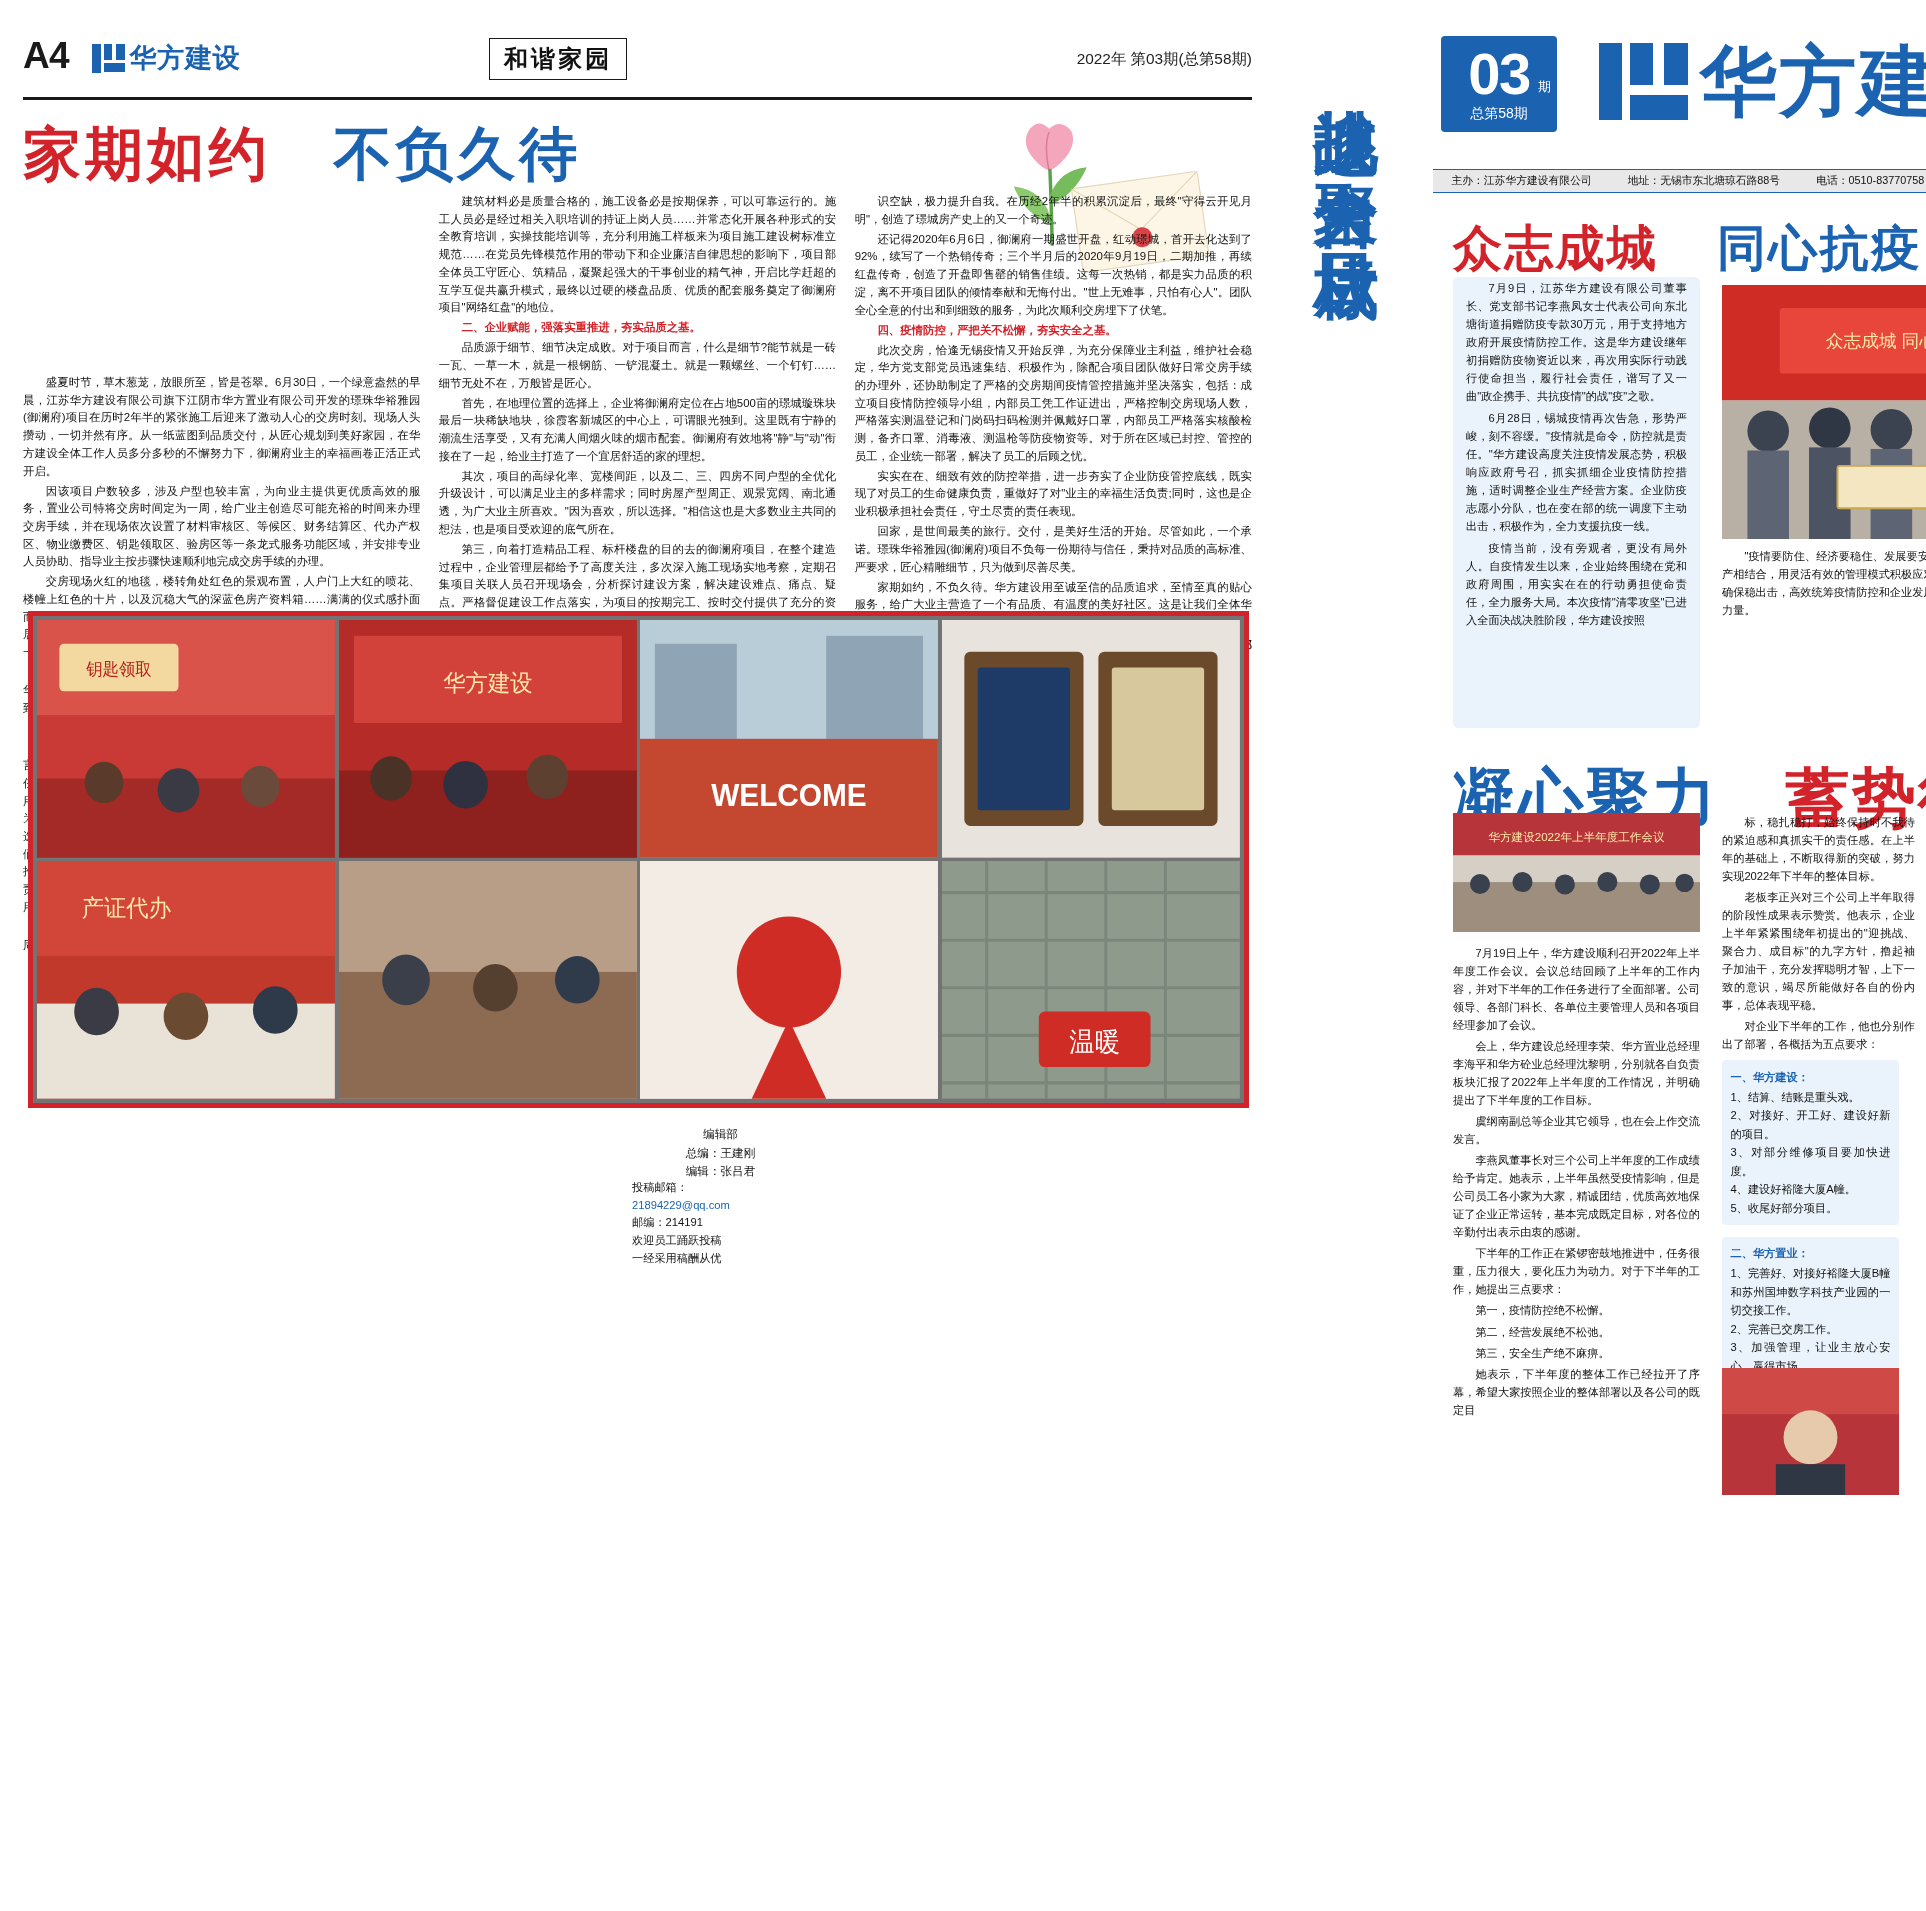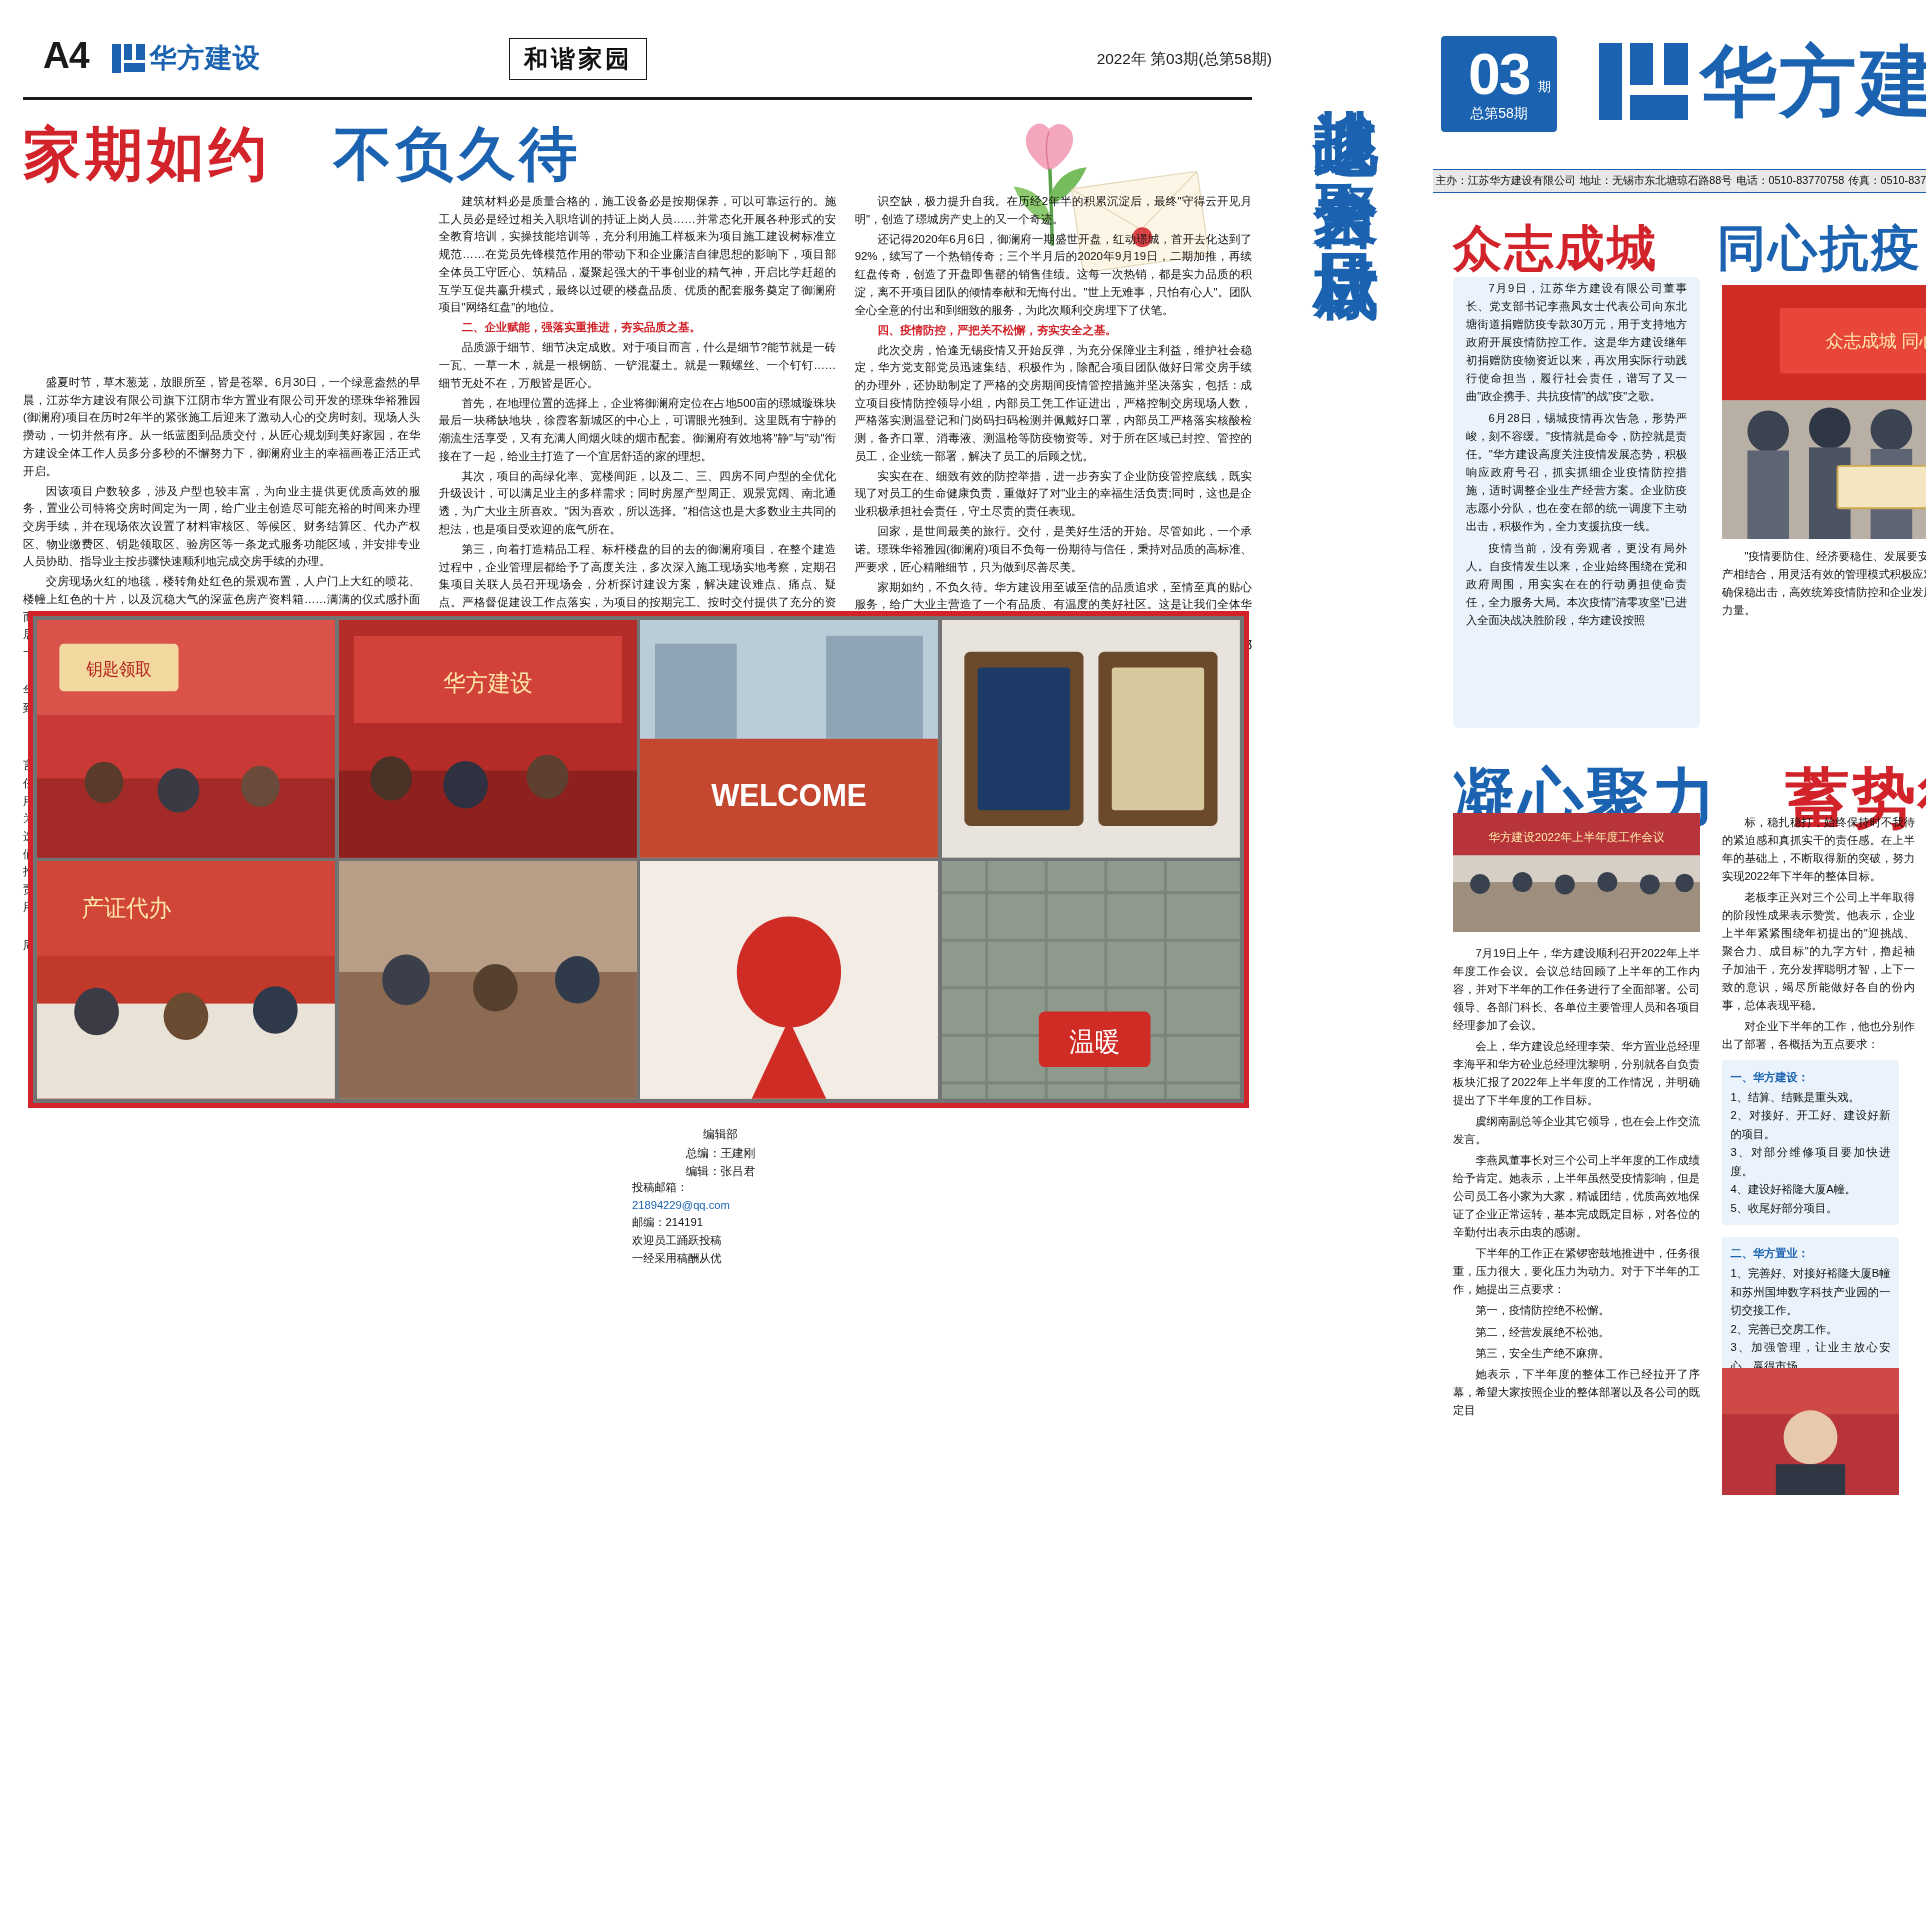--- a/index.html
+++ b/index.html
@@ -4,21 +4,21 @@
 <style>
   html,body{margin:0;padding:0;background:#8a8a8a;}
   body{font-family:"Liberation Sans","DejaVu Sans",sans-serif;}
   .page{width:2639px;height:1911px;background:#ffffff;position:relative;overflow:hidden;}
   .spread{display:flex;width:100%;height:100%;}
   .leftpage{width:1275px;height:100%;position:relative;background:#fff;box-sizing:border-box;padding:0;}
   .spine{width:143px;height:100%;background:#ffffff;position:relative;}
   .rightpage{flex:1;height:100%;position:relative;background:#fff;}
 
   
-  .l-head{position:absolute;left:23px;top:35px;width:1229px;height:58px;margin-left:20px;}
+  .l-head{position:absolute;left:23px;top:35px;width:1229px;height:58px;}
   .l-folio{position:absolute;left:0;top:0;font-size:37px;font-weight:bold;color:#1a1a1a;letter-spacing:-0.8px;}
   .l-logo{position:absolute;left:69px;top:5.4px;display:flex;align-items:center;gap:5.4px;}
   .l-logo-mark{width:32px;height:28.5px;position:relative;}
   .l-logo-mark .b1{position:absolute;left:0;top:0;width:8.5px;height:28.5px;background:#1b63b0;}
   .l-logo-mark .b2{position:absolute;left:11.6px;top:0;width:8.5px;height:15.4px;background:#1b63b0;}
   .l-logo-mark .b3{position:absolute;left:11.6px;top:19px;width:21px;height:9.2px;background:#1b63b0;}
   .l-logo-mark .b4{position:absolute;left:24px;top:0;width:8.5px;height:15.4px;background:#1b63b0;}
   .l-logo-text{font-size:27px;font-weight:bold;color:#1b63b0;letter-spacing:0.8px;}
   .l-title-box{position:absolute;left:466px;top:3.1px;border:1.5px solid #1a1a1a;padding:3.9px 14px;}
   .l-title-box span{font-size:24px;font-weight:bold;letter-spacing:3.1px;color:#111;}
@@ -62,21 +62,21 @@
   .r-num-box .t{font-size:14px;line-height:17.7px;}
   .r-logo{position:absolute;left:166px;top:11.6px;display:flex;align-items:center;gap:11.6px;}
   .r-logo-mark{width:89px;height:77px;position:relative;}
   .r-logo-mark .b1{position:absolute;left:0;top:0;width:22.3px;height:77px;background:#1b63b0;}
   .r-logo-mark .b2{position:absolute;left:31px;top:0;width:22.3px;height:42px;background:#1b63b0;}
   .r-logo-mark .b3{position:absolute;left:31px;top:52px;width:58px;height:25px;background:#1b63b0;}
   .r-logo-mark .b4{position:absolute;left:65px;top:0;width:24px;height:42px;background:#1b63b0;}
   .r-logo-text{font-size:77px;font-weight:bold;color:#1b63b0;letter-spacing:2.3px;line-height:77px;}
 
   .r-infobar{position:absolute;left:15.4px;top:169px;width:1302px;height:22.3px;background:#e8e8e8;border-top:1.2px solid #1b63b0;border-bottom:1.2px solid #1b63b0;display:flex;align-items:center;font-size:10.8px;color:#111;}
-  .r-infobar div{padding:0 2px;white-space:nowrap;}
+  .r-infobar div{padding:0 18px;white-space:nowrap;}
 
   
   .r-title1{position:absolute;left:35px;top:216px;font-size:49px;font-weight:bold;letter-spacing:2.3px;}
   .r-title1 .red{color:#d2232a;}
   .r-title1 .blue{color:#1b63b0;}
 
   .r-box1{position:absolute;left:35px;top:277px;width:247px;height:451px;background:#eaf3fb;border-radius:5.4px;padding:2px 13px;box-sizing:border-box;font-size:11.2px;line-height:18px;color:#111;text-align:justify;}
   .r-box1 p{margin:0 0 3.9px 0;text-indent:2em;}
 
   .r-photo1{position:absolute;left:304px;top:285px;width:358px;height:254px;}

